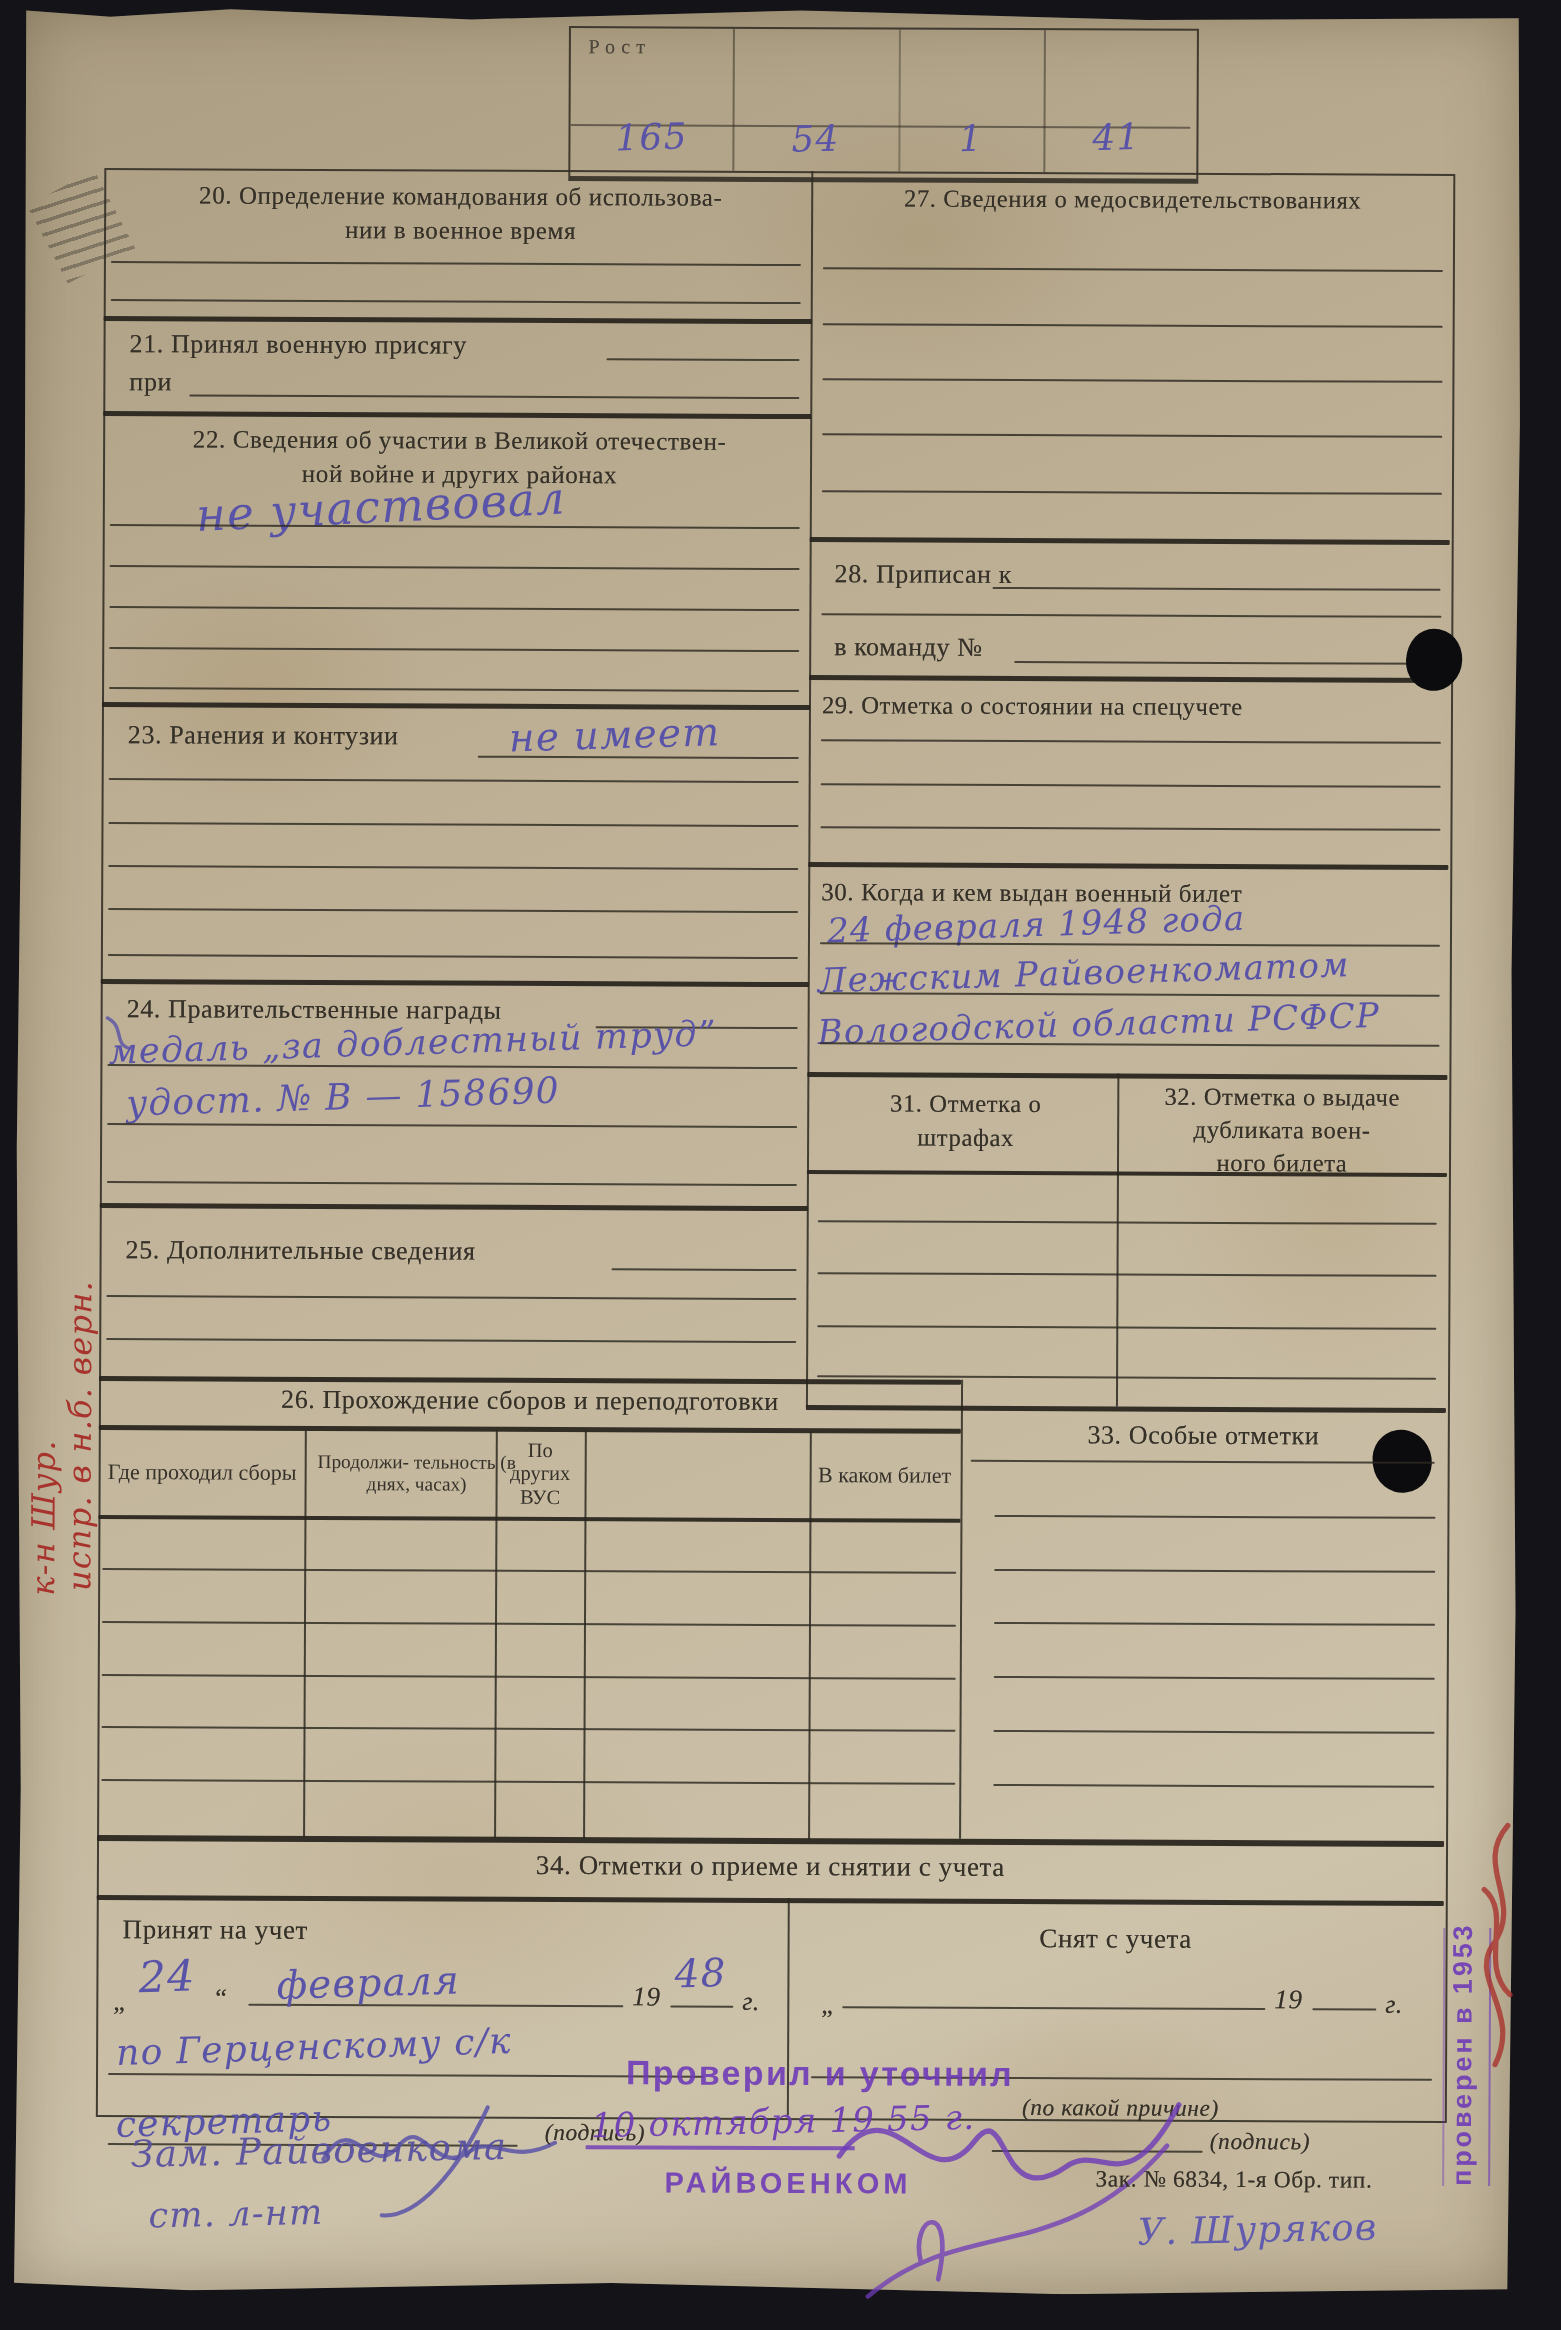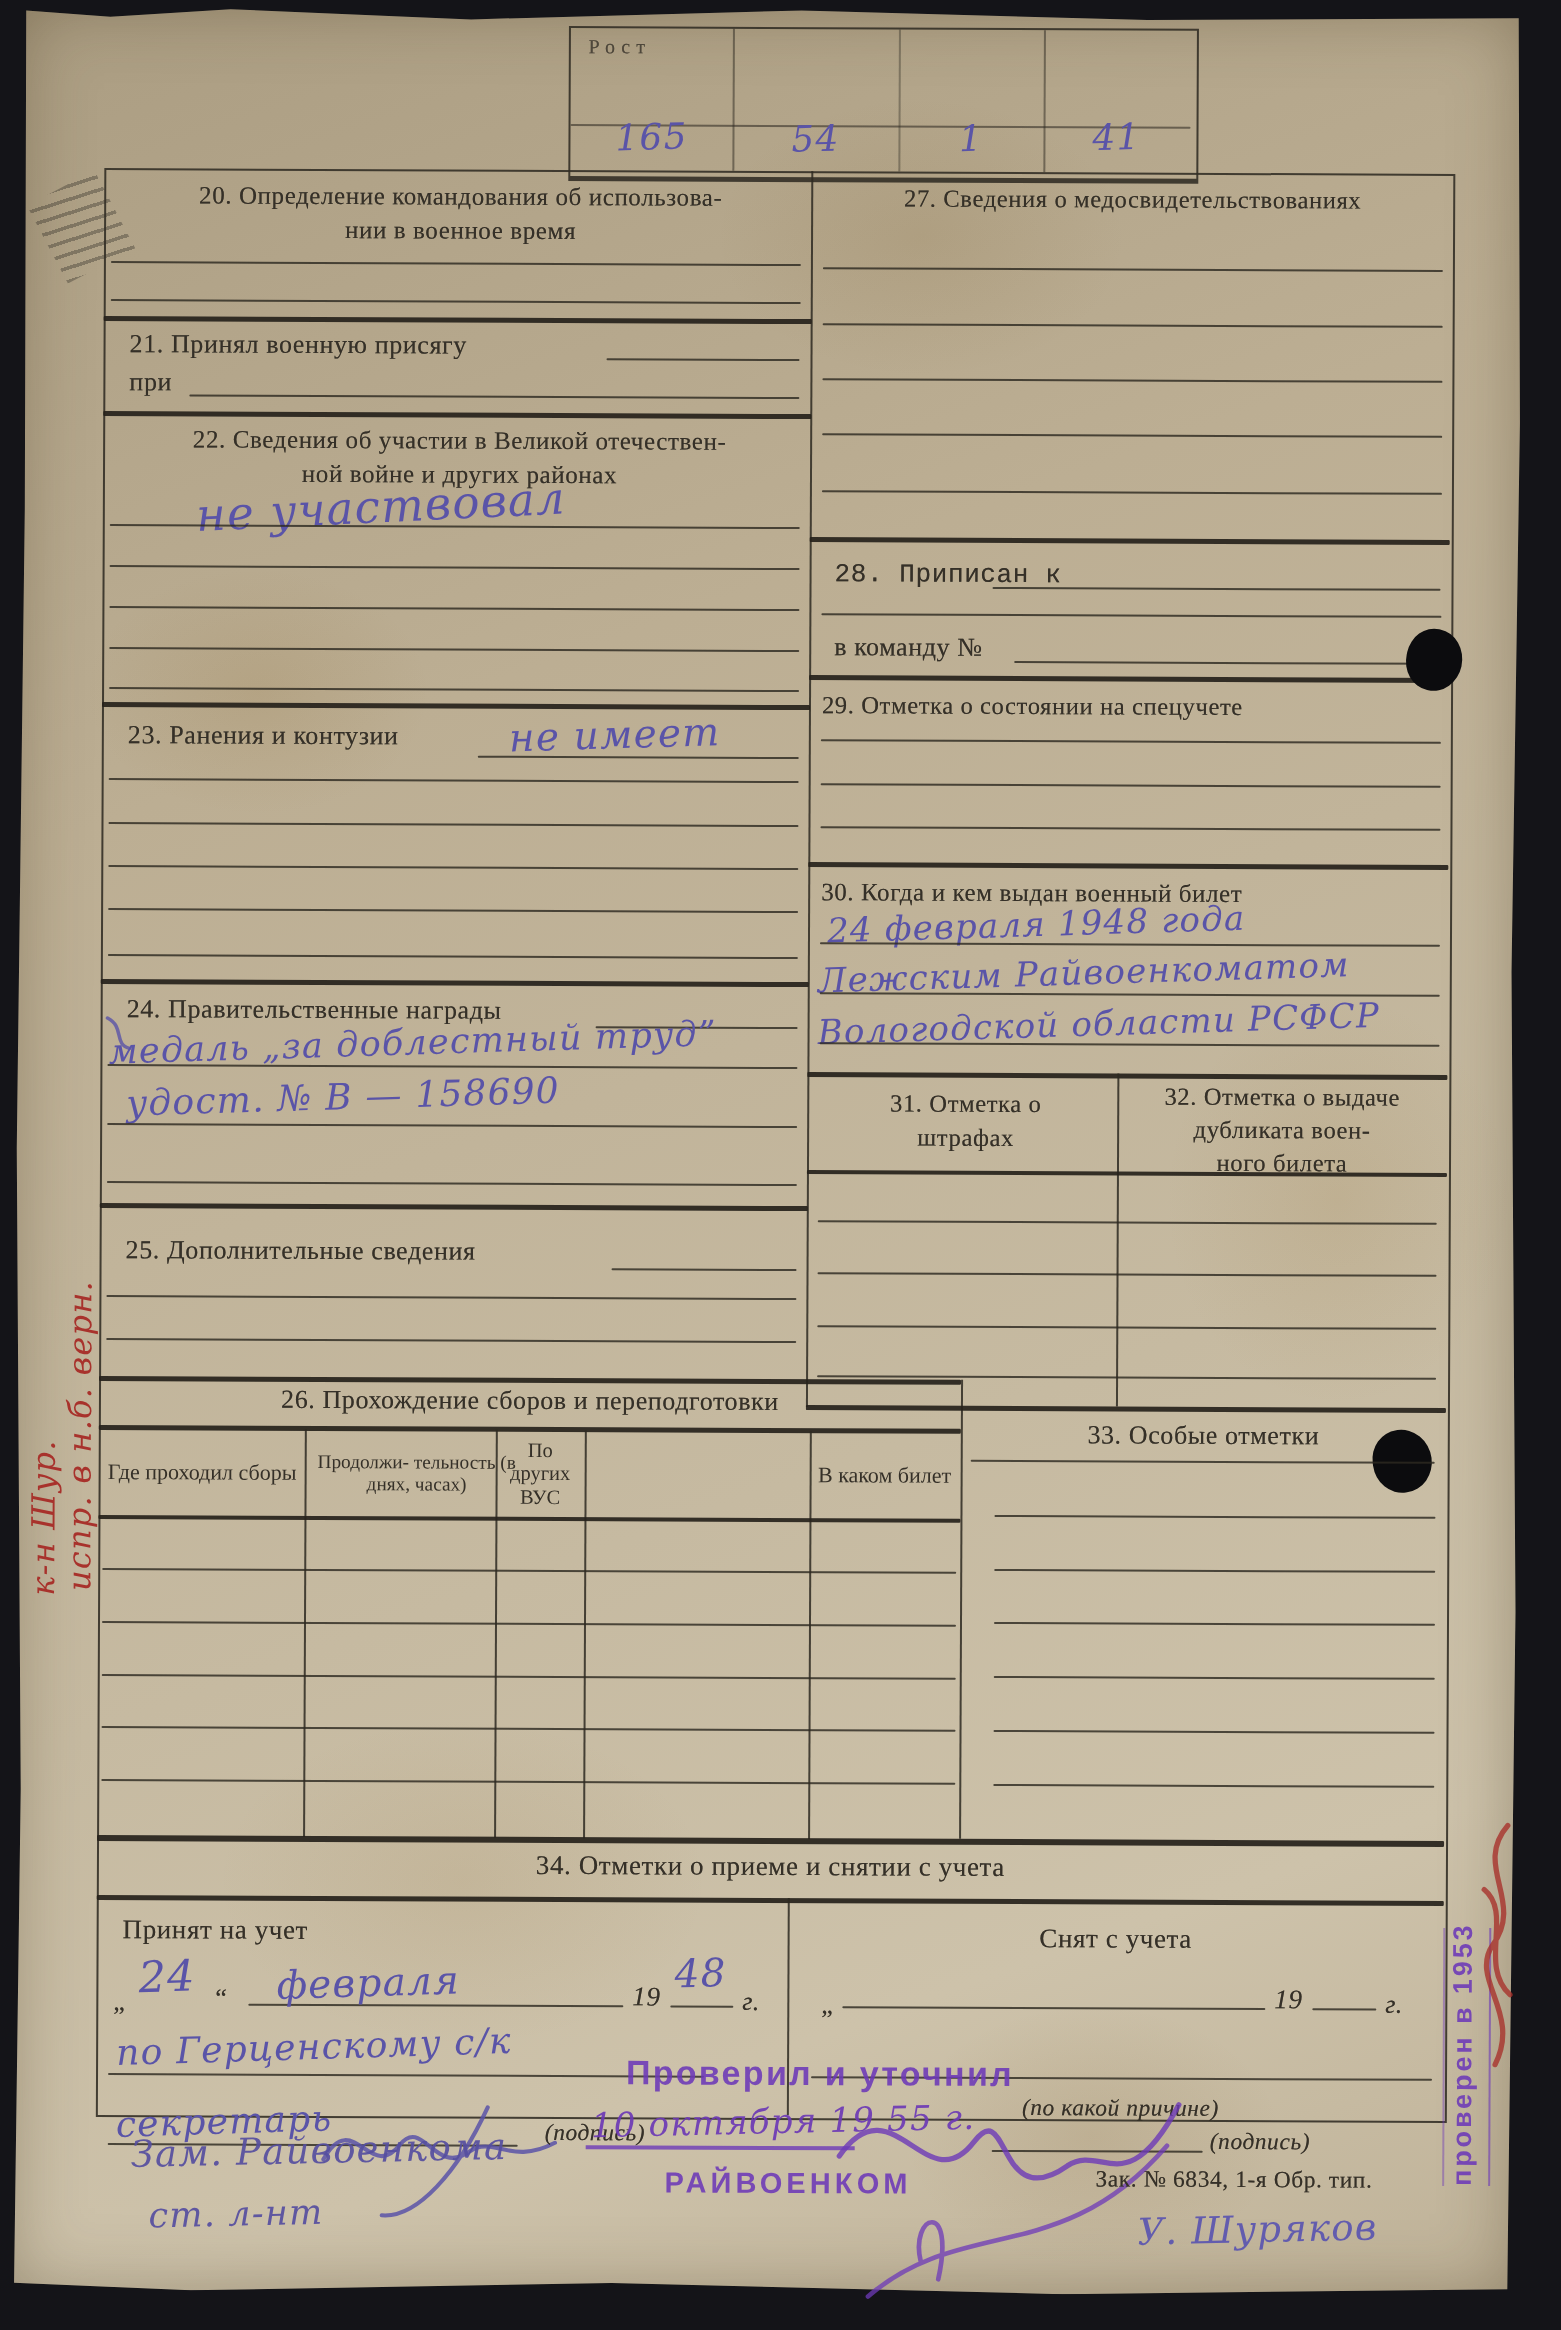--- a/index.html
+++ b/index.html
@@ -129,21 +129,21 @@
   <div class="fl" style="left:104px;top:1782px;width:854px;"></div>
 
   <div class="t ctr" style="left:815px;top:183px;width:627px;font-size:24.6px;">27.  Сведения о медосвидетельствованиях</div>
   <div class="fl" style="left:819px;top:267px;width:620px;"></div>
   <div class="fl" style="left:819px;top:323px;width:620px;"></div>
   <div class="fl" style="left:819px;top:378px;width:620px;"></div>
   <div class="fl" style="left:819px;top:433px;width:620px;"></div>
   <div class="fl" style="left:819px;top:490px;width:620px;"></div>
   <div class="thick" style="left:807px;top:537px;width:640px;"></div>
 
-  <div class="t" style="left:832px;top:558px;font-size:26px;font-family:Liberation Mono, monospace;">28.  Приписан к</div>
+  <div class="t" style="left:832px;top:558px;font-size:26px;">28.  Приписан к</div>
   <div class="fl" style="left:990px;top:586px;width:448px;"></div>
   <div class="fl" style="left:819px;top:613px;width:620px;"></div>
   <div class="t" style="left:832px;top:631px;font-size:26px;">в команду №</div>
   <div class="fl" style="left:1012px;top:660px;width:425px;"></div>
   <div class="thick" style="left:807px;top:675px;width:640px;"></div>
 
   <div class="t" style="left:820px;top:690px;font-size:24.6px;">29.  Отметка о состоянии на спецучете</div>
   <div class="hole" style="left:1404px;top:626px;width:56px;height:62px;transform:rotate(12deg);"></div>
   <div class="fl" style="left:819px;top:739px;width:620px;"></div>
   <div class="fl" style="left:819px;top:783px;width:620px;"></div>

